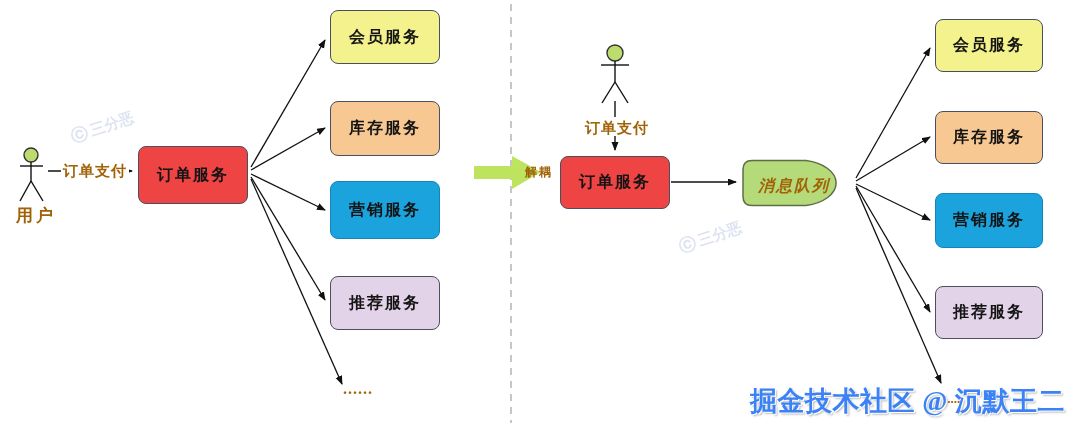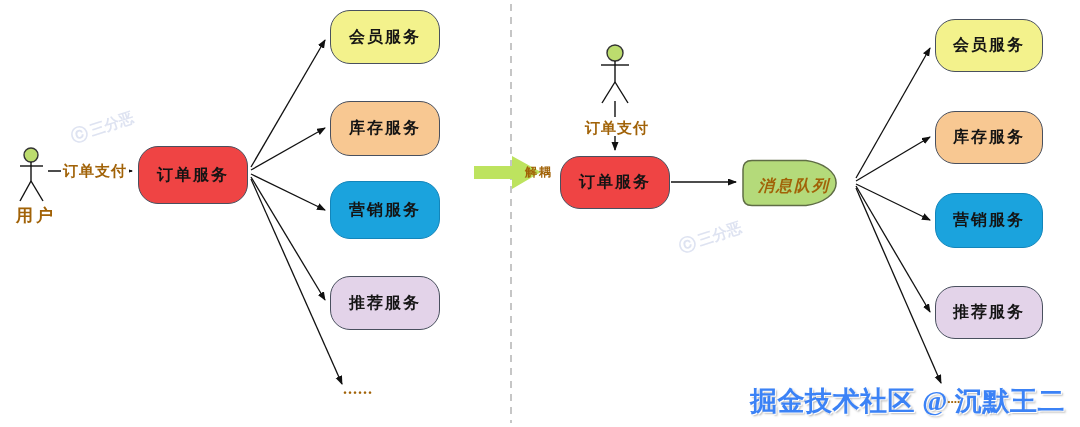--- a/index.html
+++ b/index.html
@@ -10,21 +10,21 @@
   .layer{position:absolute;left:0;top:0;z-index:1;}
   .wm{
     position:absolute;z-index:0;color:#c9d1e9;opacity:.6;font-weight:bold;
     font-size:15px;transform:rotate(-18deg);white-space:nowrap;
     display:flex;align-items:center;gap:3px;
     font-family:"Liberation Sans", sans-serif;
   }
   .wm .wm-ico{font-size:17px;line-height:1;}
   .box{
     position:absolute;z-index:2;box-sizing:border-box;
-    border:1.5px solid #49505e;border-radius:20px;
+    border:1.5px solid #49505e;border-radius:8px;
     display:flex;align-items:center;justify-content:center;
     font-weight:bold;font-size:16px;color:#141414;letter-spacing:2px;
   }
   .order-fill{background:#ef4444;}
   .member-fill{background:#f3f28c;}
   .inventory-fill{background:#f8c892;}
   .marketing-fill{background:#1ba3dd;border-color:#1385ba;}
   .recommend-fill{background:#e3d3e9;}
   .b-order-left{left:138px;top:146px;width:110px;height:58px;}
   .b-member-left{left:330px;top:10px;width:110px;height:54px;}

